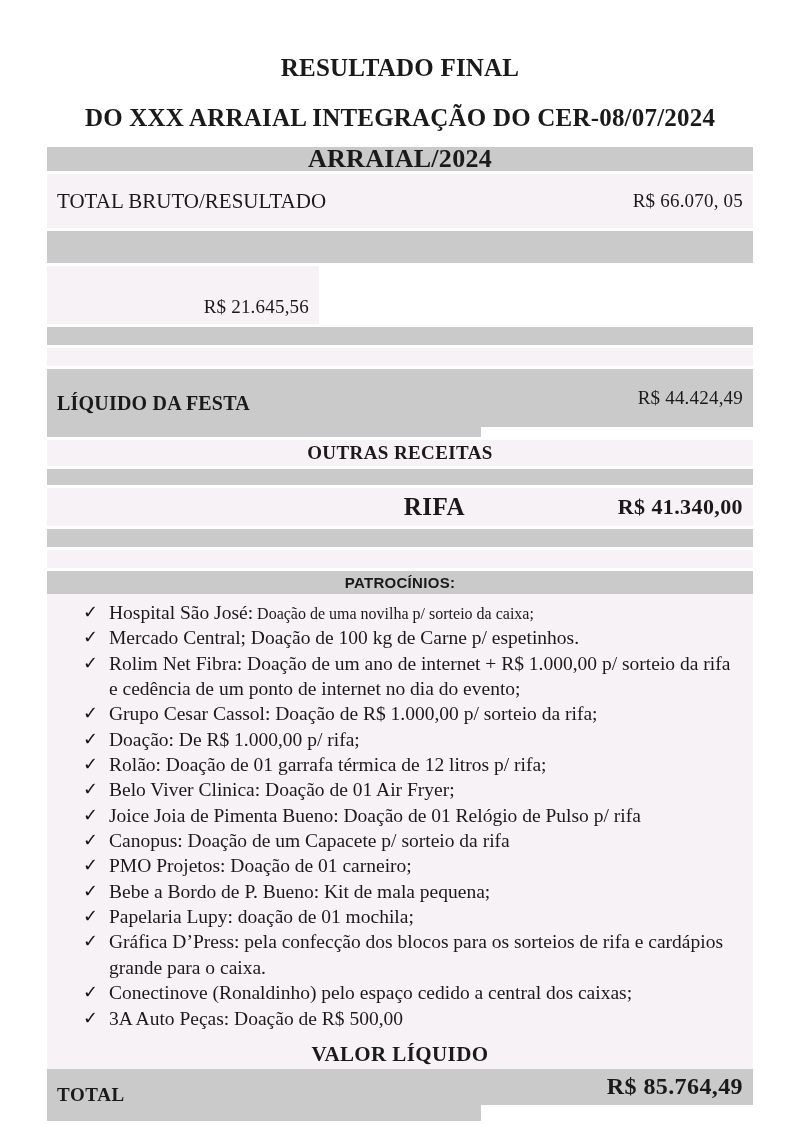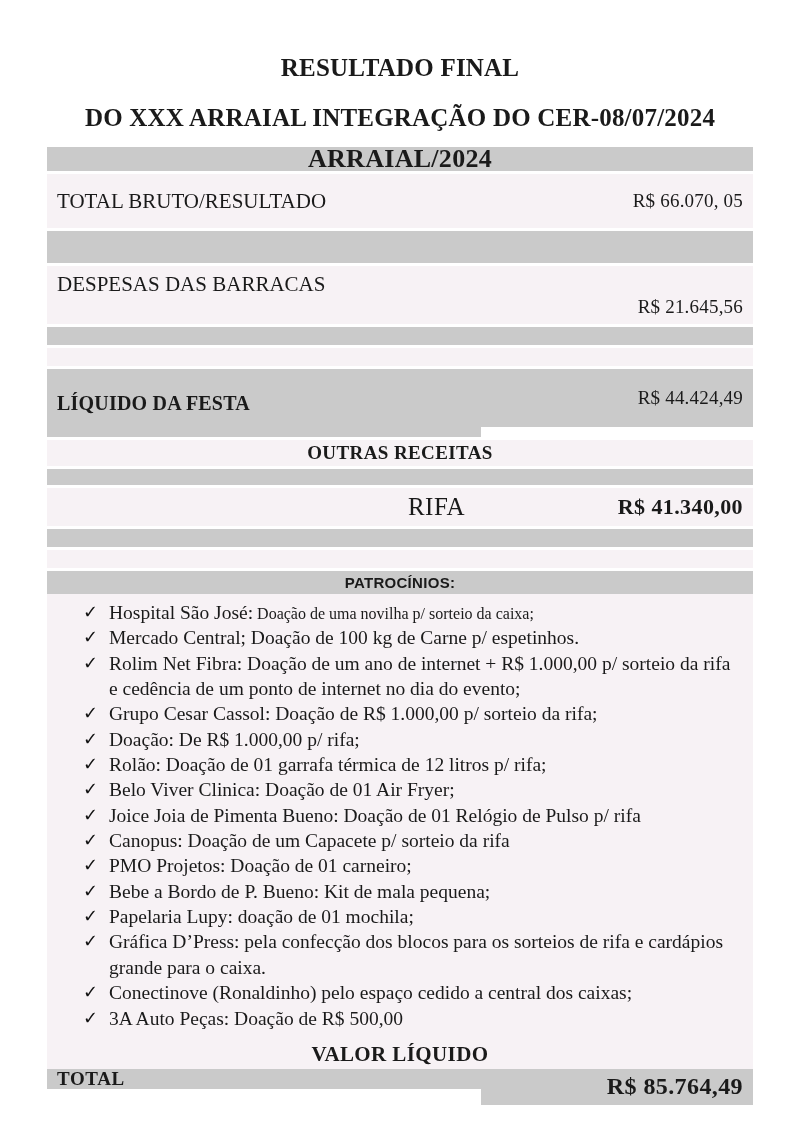--- a/index.html
+++ b/index.html
@@ -98,21 +98,21 @@
     font-weight: bold;
     letter-spacing: 0.4px;
   }
   .t-section {
     font-size: 19px;
     font-weight: bold;
     letter-spacing: 0.4px;
   }
   .t-rifa {
     font-size: 25px;
-    font-weight: normal;
+    font-weight: bold;
     letter-spacing: 0.5px;
   }
   .t-patro {
     font-family: "Liberation Sans", "DejaVu Sans", sans-serif;
     font-size: 15px;
     font-weight: bold;
     letter-spacing: 0.3px;
   }
   .t-total {
     font-size: 19px;
@@ -181,23 +181,20 @@
     <div class="gap"></div>
 
     <div class="row">
       <div class="cell col-left bg-gray" style="height:32px;"></div>
       <div class="cell col-right bg-gray" style="height:32px;"></div>
     </div>
 
     <div class="gap"></div>
 
     <div class="row">
-      <div class="cell col-left bg-light v-top a-left" style="height:58px; padding-top:6px;">
-        <span class="t-label">DESPESAS DAS BARRACAS</span>
-      </div>
       <div class="cell col-right bg-light v-bottom a-right" style="height:58px; padding-bottom:6px;">
         <span class="t-value">R$ 21.645,56</span>
       </div>
     </div>
 
     <div class="gap"></div>
 
     <div class="row">
       <div class="cell col-full bg-gray" style="height:18px;"></div>
     </div>
@@ -329,21 +326,21 @@
     </div>
 
   <div class="table">
     <div class="row">
       <div class="cell col-full bg-light v-center a-center" style="height:28px;">
         <span class="t-section" style="font-size:21px;">VALOR LÍQUIDO</span>
       </div>
     </div>
 
     <div class="row">
-      <div class="cell col-left bg-gray v-center a-left" style="height:20px;">
+      <div class="cell col-left bg-gray v-center a-left" style="height:52px;">
         <span class="t-total">TOTAL</span>
       </div>
       <div class="cell col-right bg-gray v-center a-right" style="height:36px;">
         <span class="t-value-lg" style="font-size:24px;">R$  85.764,49</span>
       </div>
     </div>
   </div>
 
 </div>
 

